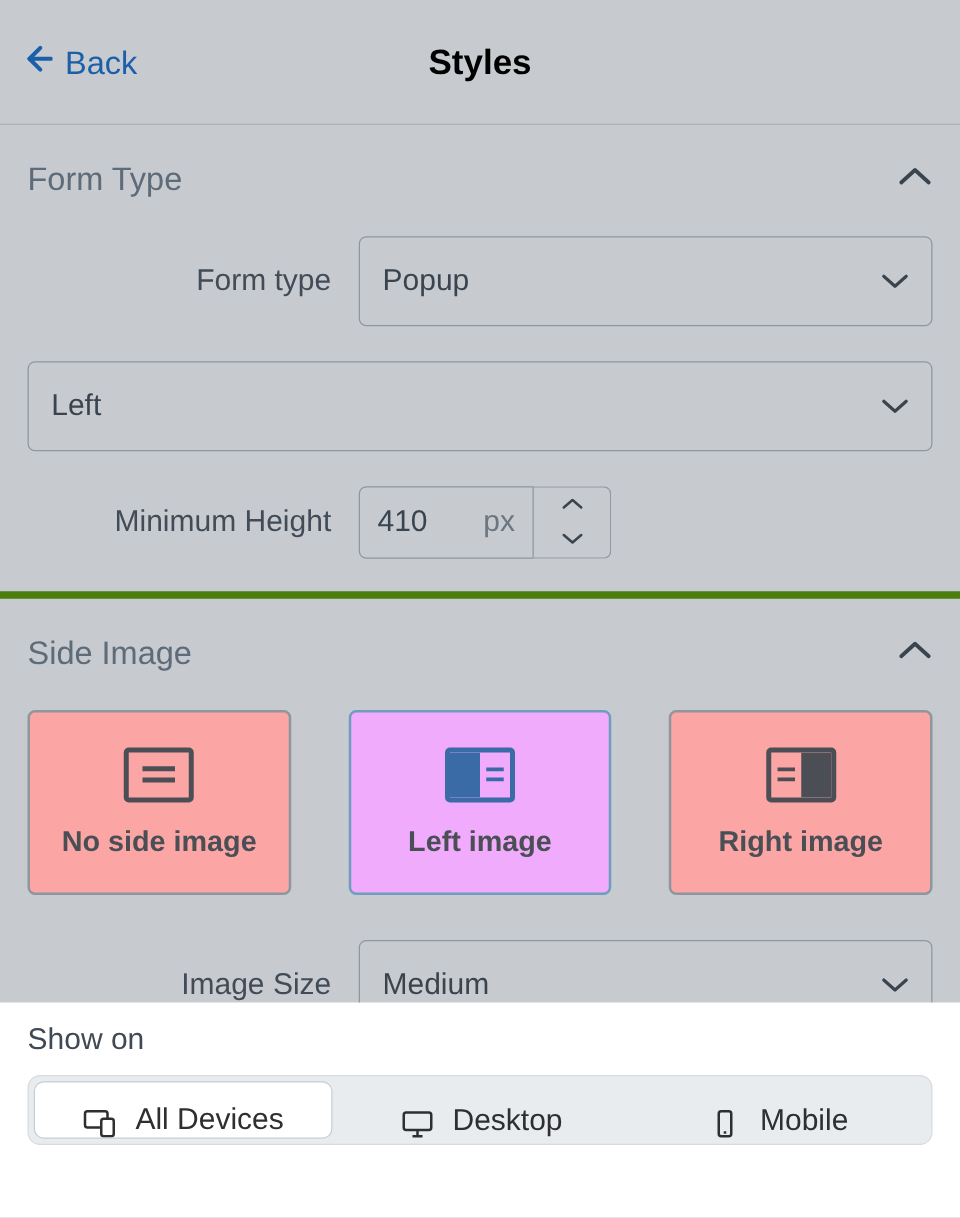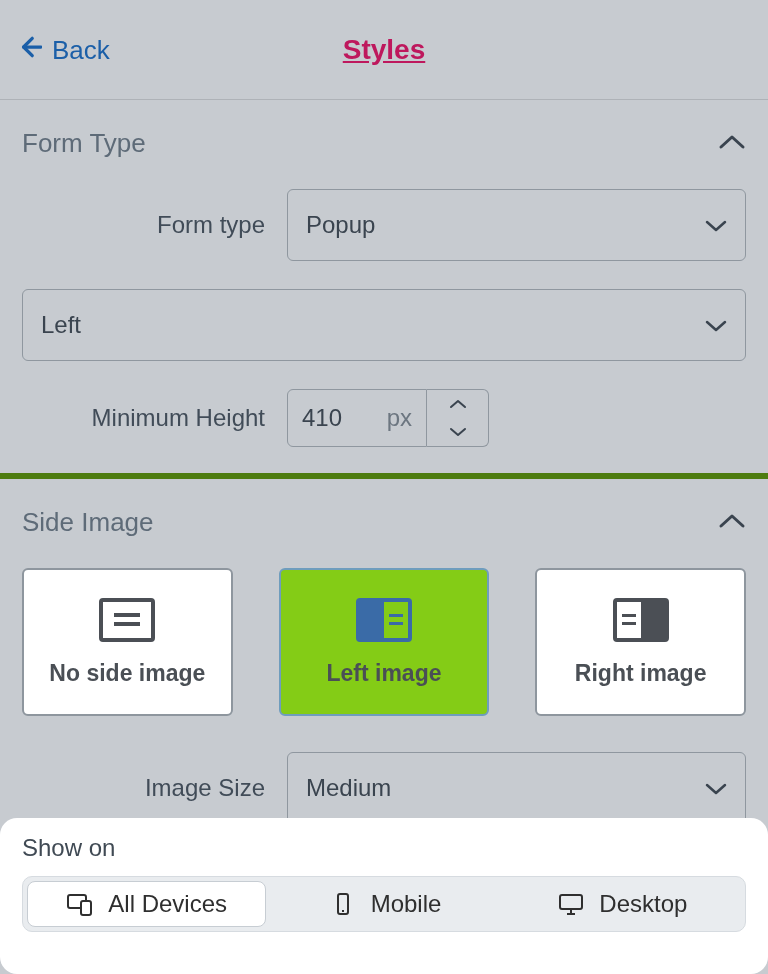--- a/index.html
+++ b/index.html
@@ -28,22 +28,21 @@
       align-items: center;
       gap: 10px;
       color: #1b5fa8;
       font-size: 26px;
       cursor: pointer;
     }
     .back svg { width: 26px; height: 26px; }
     .title {
       font-size: 28px;
       font-weight: 700;
-      color: #be185d;
-      text-decoration: underline;
+      color: #000000;
     }
 
     .section {
       padding: 28px 22px 18px 22px;
       border-bottom: 6px solid #4d7c0f;
     }
     .section-header {
       display: flex;
       align-items: center;
       justify-content: space-between;
@@ -122,30 +121,30 @@
     .options-grid {
       display: grid;
       grid-template-columns: repeat(3, 1fr);
       gap: 46px;
       margin-bottom: 36px;
     }
     .option-card {
       height: 148px;
       border: 2px solid #8e969e;
       border-radius: 6px;
-      background: #ffffff;
+      background: #fca5a5;
       display: flex;
       flex-direction: column;
       align-items: center;
       justify-content: center;
       gap: 18px;
       cursor: pointer;
     }
     .option-card.active {
-      background: #84cc16;
+      background: #f0abfc;
       border-color: #6f9dbd;
     }
     .option-card .icon-box { display:flex; align-items:center; justify-content:center; }
     .option-card .lbl {
       font-size: 23px;
       font-weight: 600;
       color: #4a4f55;
     }
 
     
@@ -175,42 +174,41 @@
     }
     .split-ic-r .fill { flex:1; background:#4b4f55; }
     .split-ic-r .lines { flex:1; display:flex; flex-direction:column; align-items:center; justify-content:center; gap:5px; }
     .split-ic-r .lines span { display:block; width: 14px; height: 3px; background:#4b4f55; }
 
     .bottom-panel {
       position: absolute;
       left: 0; right: 0;
       bottom: 0;
       background: #fff;
-      padding: 16px 22px 42px 22px;
-      border-radius: 17px;
+      padding: 16px 22px 58px 22px;
     }
     .showon-label {
       font-size: 24px;
       color: #404a54;
       margin-bottom: 14px;
     }
     .seg {
       height: 56px;
       background: #e9ecef;
       border: 1px solid #d6dbe0;
       border-radius: 10px;
       display: flex;
       align-items: center;
       padding: 4px;
     }
     .seg-item {
       flex: 1;
       height: 100%;
       display: flex;
-      align-items: center;
+      align-items: flex-end;
       justify-content: center;
       gap: 14px;
       font-size: 24px;
       color: #2f2f2f;
       border-radius: 8px;
       cursor: pointer;
     }
     .seg-item.active {
       background: #fff;
       border: 1px solid #c7cdd3;
@@ -362,30 +360,30 @@
         <svg viewBox="0 0 28 24" fill="none" stroke="#2f2f2f" stroke-width="2" stroke-linejoin="round">
           <rect x="2" y="3" width="18" height="13" rx="2"></rect>
           <rect x="15" y="9" width="10" height="14" rx="2" fill="#fff"></rect>
         </svg>
       </span>
       <span>All Devices</span>
     </div>
     <div class="seg-item">
       <span class="dev-ic">
         <svg viewBox="0 0 28 24" fill="none" stroke="#2f2f2f" stroke-width="2" stroke-linejoin="round">
-          <rect x="9" y="2" width="10" height="20" rx="2"></rect>
-          <line x1="13" y1="19" x2="15" y2="19"></line>
-        </svg>
-      </span>
-      <span>Mobile</span>
+          <rect x="3" y="3" width="22" height="14" rx="2"></rect>
+          <line x1="10" y1="22" x2="18" y2="22"></line>
+          <line x1="14" y1="17" x2="14" y2="22"></line>
+        </svg>
+      </span>
+      <span>Desktop</span>
     </div>
     <div class="seg-item">
       <span class="dev-ic">
         <svg viewBox="0 0 28 24" fill="none" stroke="#2f2f2f" stroke-width="2" stroke-linejoin="round">
-          <rect x="3" y="3" width="22" height="14" rx="2"></rect>
-          <line x1="10" y1="22" x2="18" y2="22"></line>
-          <line x1="14" y1="17" x2="14" y2="22"></line>
-        </svg>
-      </span>
-      <span>Desktop</span>
+          <rect x="9" y="2" width="10" height="20" rx="2"></rect>
+          <line x1="13" y1="19" x2="15" y2="19"></line>
+        </svg>
+      </span>
+      <span>Mobile</span>
     </div>
   </div>
 </div>
 
 </body></html>

